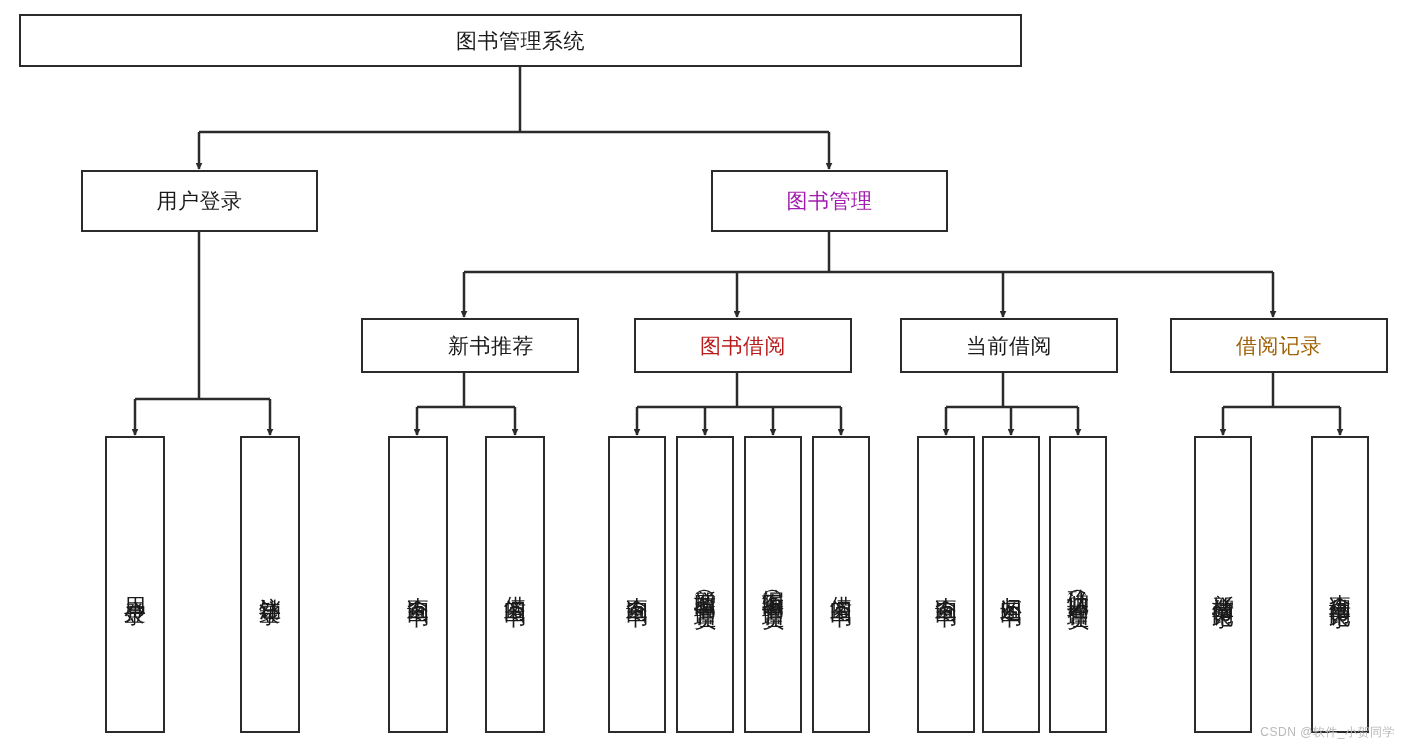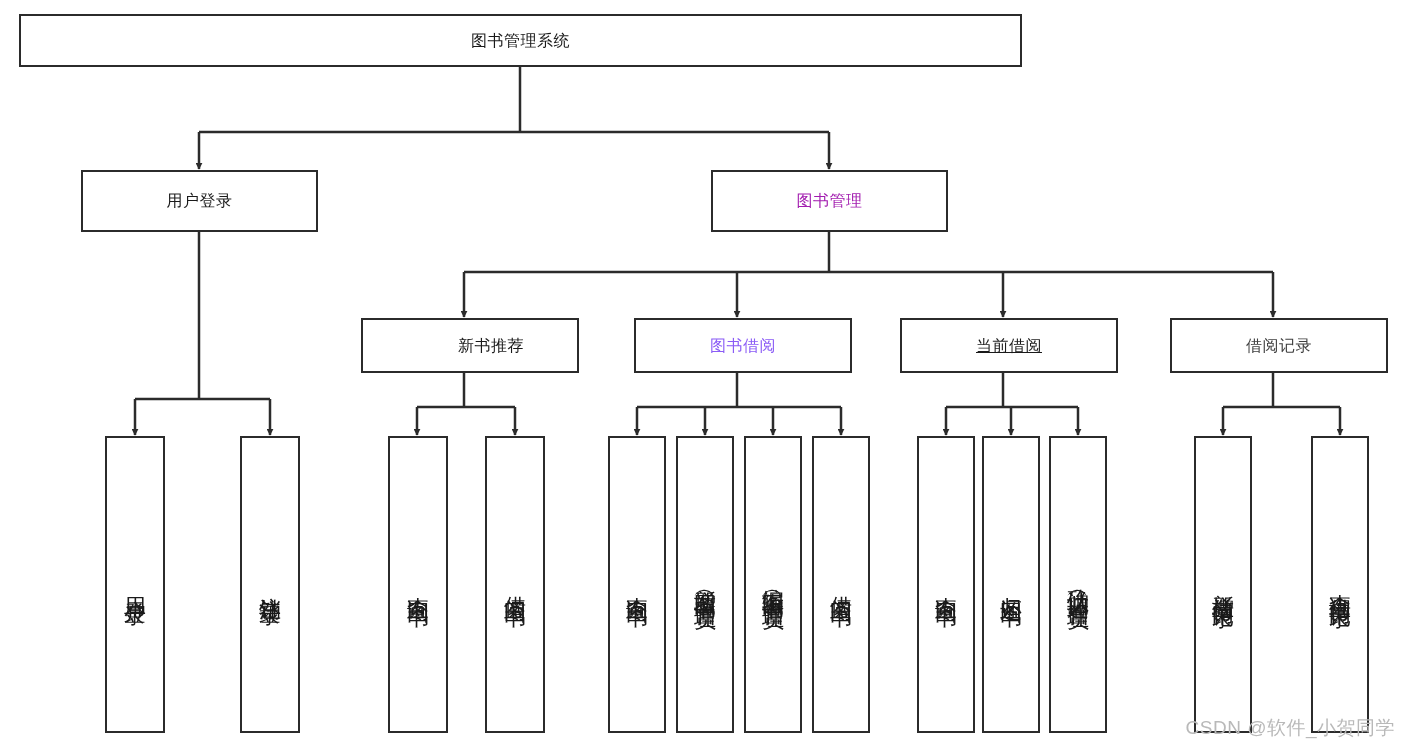--- a/index.html
+++ b/index.html
@@ -29,21 +29,21 @@
     box-sizing: border-box;
     border: 2.5px solid #2b2b2b;
     background: #ffffff;
     color: #1a1a1a;
     display: flex;
     align-items: center;
     justify-content: center;
     z-index: 2;
   }
   .node-label {
-    font-size: 16px;
+    font-size: 21px;
     line-height: 1.1;
     letter-spacing: 0.5px;
     white-space: nowrap;
     text-align: center;
   }
   .node.vertical {
     align-items: center;
     justify-content: center;
   }
   .node.vertical .node-label {
@@ -51,21 +51,21 @@
     text-orientation: upright;
     font-size: 22px;
     letter-spacing: 3px;
     line-height: 1;
     white-space: nowrap;
   }
   .watermark {
     position: absolute;
     right: 10px;
     bottom: 6px;
-    font-size: 19px;
+    font-size: 12px;
     color: #b9b9b9;
     letter-spacing: 0.5px;
     z-index: 3;
     white-space: nowrap;
     pointer-events: none;
   }
 </style>
 </head>
 <body>
 
@@ -119,27 +119,27 @@
       <div class="node" style="left: 81px; top: 170px; width: 237px; height: 62px; border-color: rgb(43, 43, 43); background: rgb(255, 255, 255);">
         <span class="node-label" style="color: rgb(26, 26, 26);">用户登录</span>
       </div>
       <div class="node" style="left: 711px; top: 170px; width: 237px; height: 62px; border-color: rgb(43, 43, 43); background: rgb(255, 255, 255);">
         <span class="node-label" style="color: #a21caf;">图书管理</span>
       </div>
       <div class="node" style="left: 361px; top: 318px; width: 218px; height: 55px; border-color: rgb(43, 43, 43); background: rgb(255, 255, 255); padding-left: 42px;">
         <span class="node-label" style="color: rgb(26, 26, 26);">新书推荐</span>
       </div>
       <div class="node" style="left: 634px; top: 318px; width: 218px; height: 55px; border-color: rgb(43, 43, 43); background: rgb(255, 255, 255);">
-        <span class="node-label" style="color: #8b5cf6;">图书借阅</span>
+        <span class="node-label" style="color: #b91c1c;">图书借阅</span>
       </div>
-      <div class="node" style="left: 900px; top: 318px; width: 218px; height: 55px; border-color: rgb(43, 43, 43); background: rgb(255, 255, 255); text-decoration: underline;">
+      <div class="node" style="left: 900px; top: 318px; width: 218px; height: 55px; border-color: rgb(43, 43, 43); background: rgb(255, 255, 255);">
         <span class="node-label" style="color: rgb(26, 26, 26);">当前借阅</span>
       </div>
       <div class="node" style="left: 1170px; top: 318px; width: 218px; height: 55px; border-color: rgb(43, 43, 43); background: rgb(255, 255, 255);">
-        <span class="node-label" style="color: #404040;">借阅记录</span>
+        <span class="node-label" style="color: #a16207;">借阅记录</span>
       </div>
       <div class="node vertical" style="left: 105px; top: 436px; width: 60px; height: 297px; border-color: rgb(43, 43, 43); background: rgb(255, 255, 255);">
         <span class="node-label" style="color: rgb(26, 26, 26);">用户登录</span>
       </div>
       <div class="node vertical" style="left: 240px; top: 436px; width: 60px; height: 297px; border-color: rgb(43, 43, 43); background: rgb(255, 255, 255);">
         <span class="node-label" style="color: rgb(26, 26, 26);">注销登录</span>
       </div>
       <div class="node vertical" style="left: 388px; top: 436px; width: 60px; height: 297px; border-color: rgb(43, 43, 43); background: rgb(255, 255, 255);">
         <span class="node-label" style="color: rgb(26, 26, 26);">查询图书</span>
       </div>

